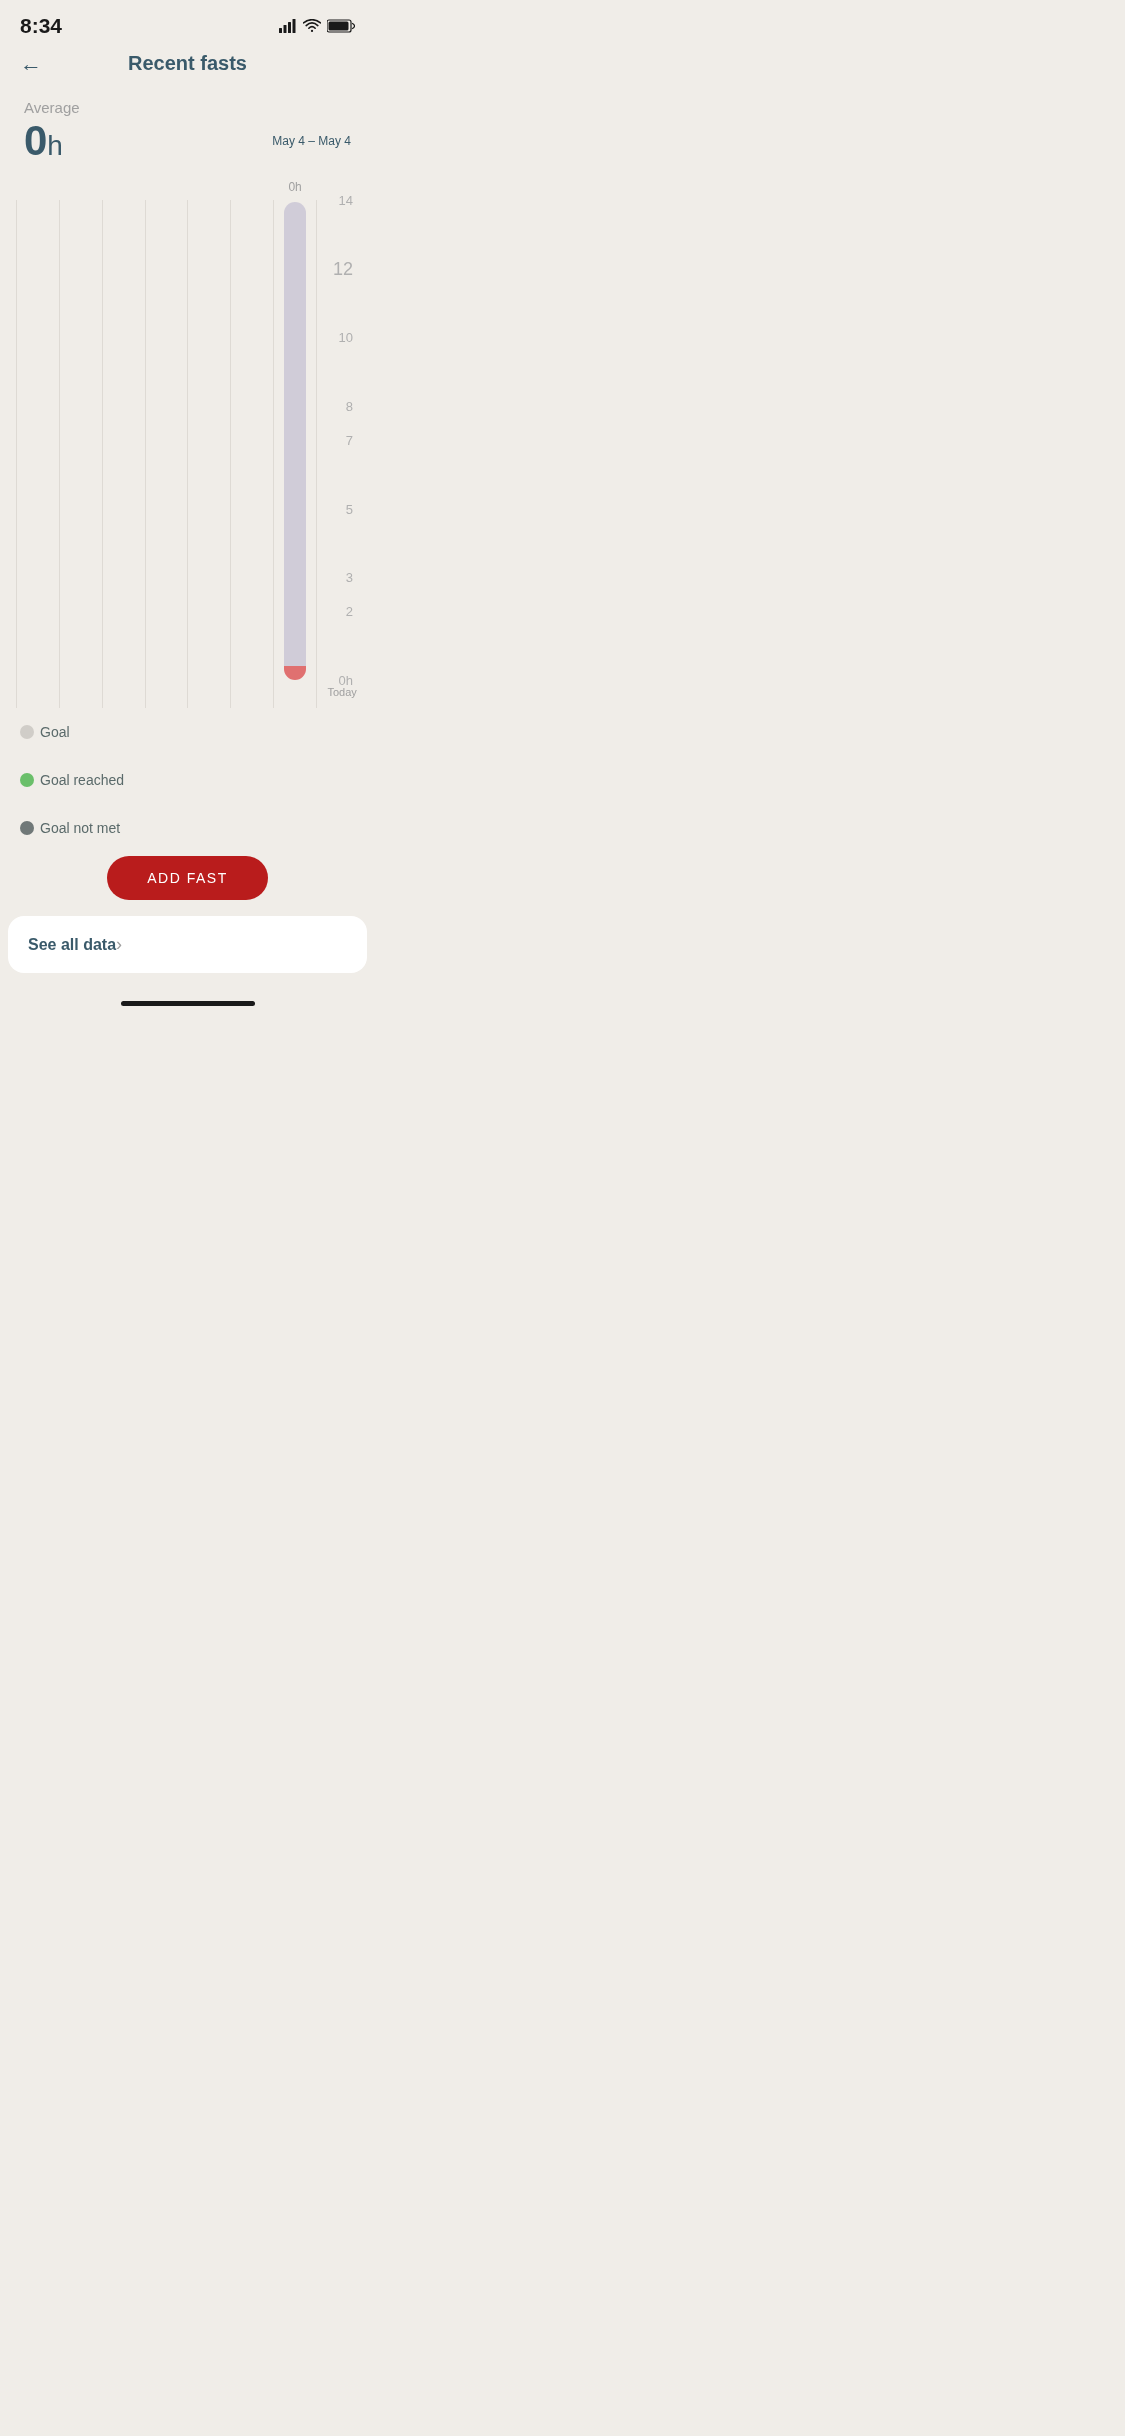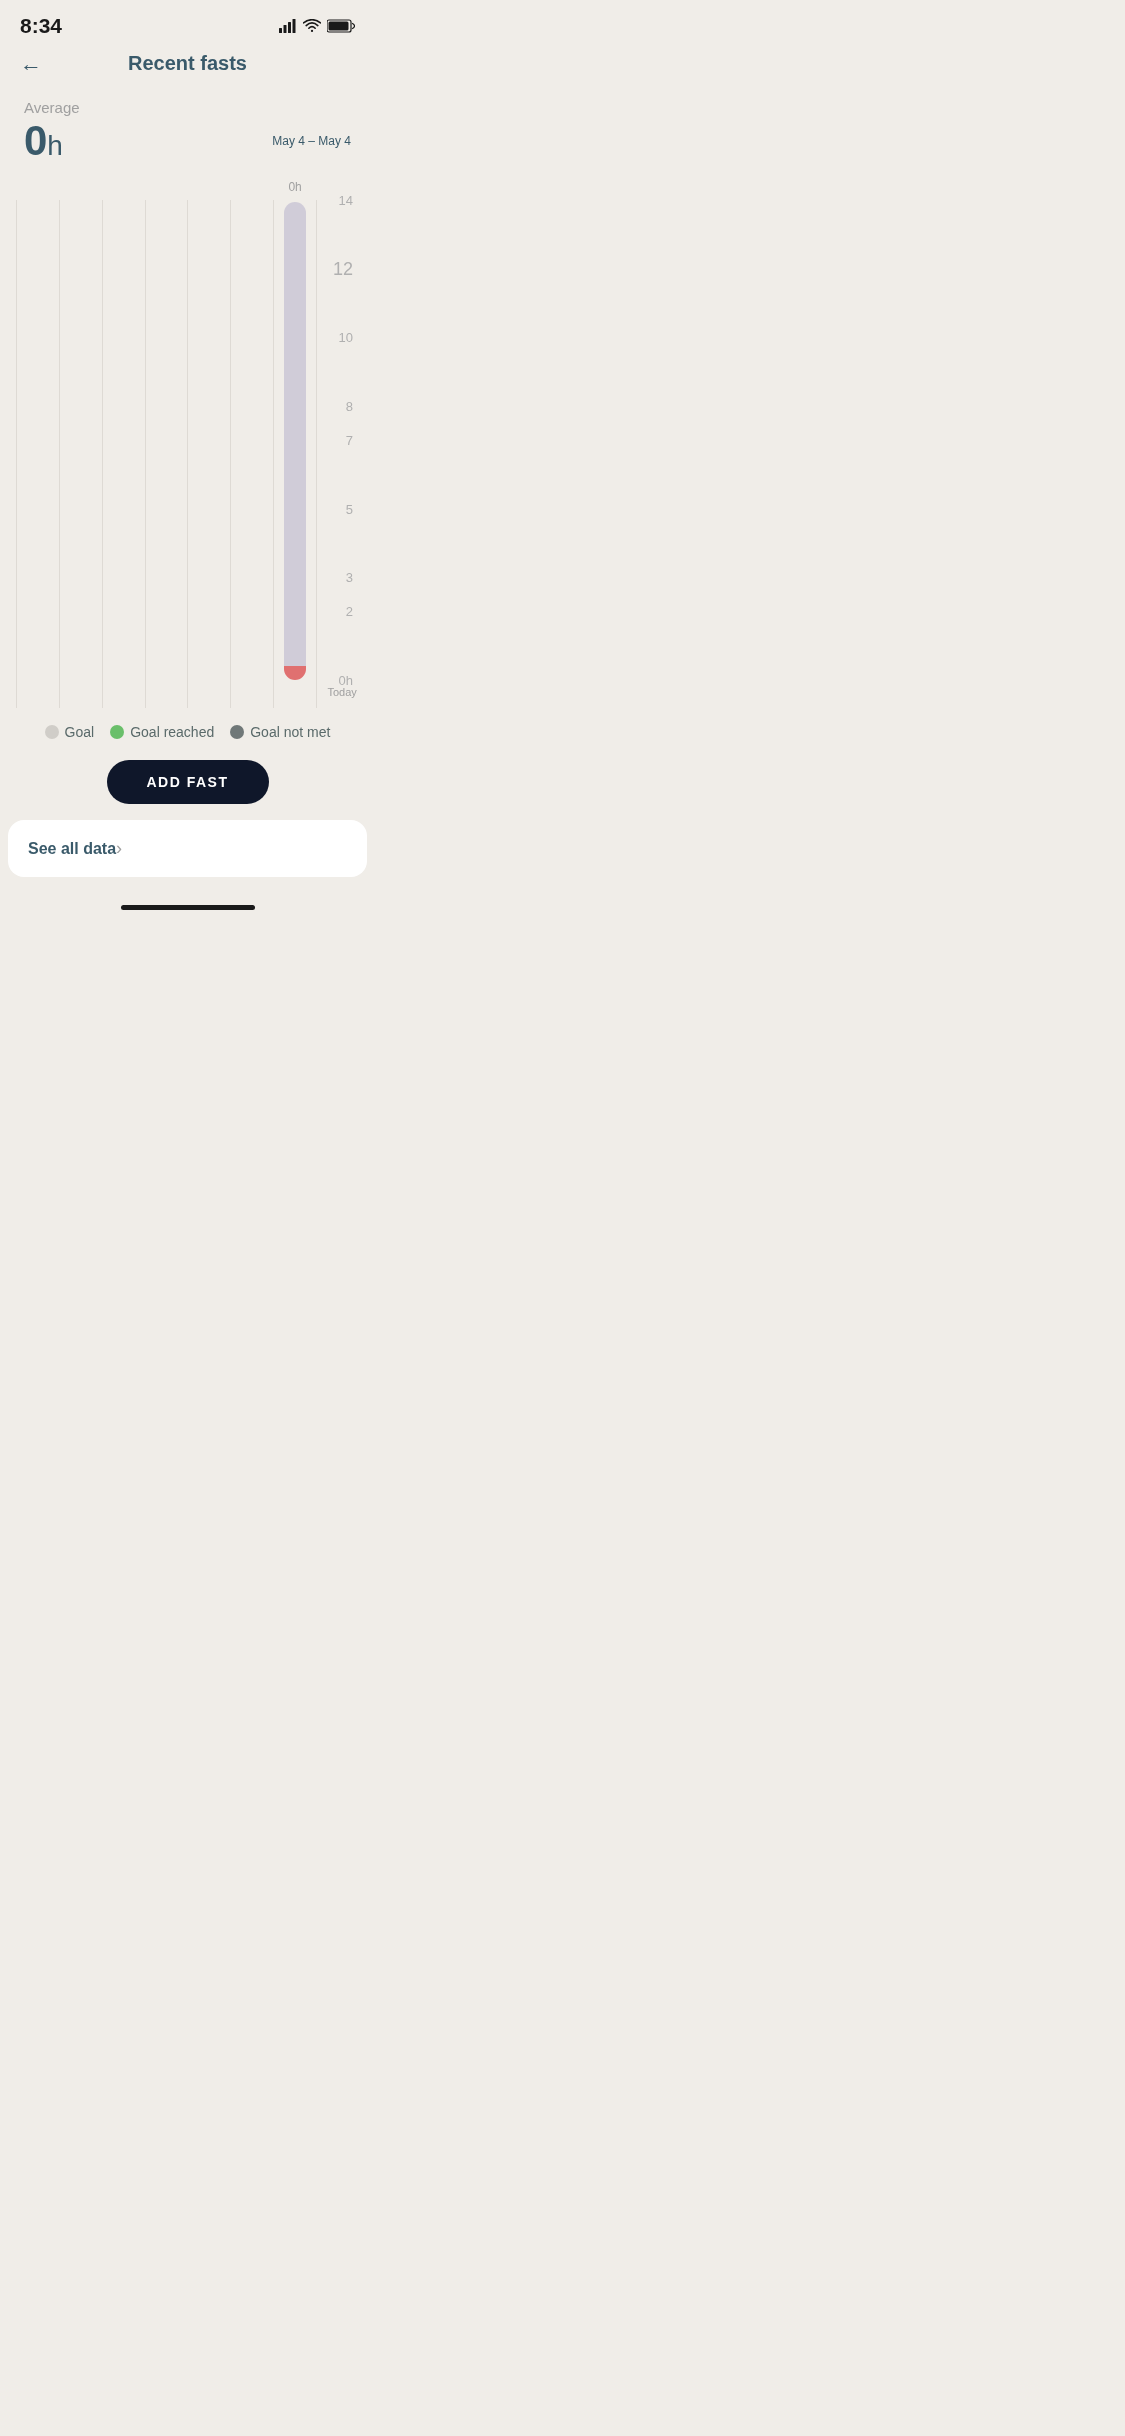--- a/index.html
+++ b/index.html
@@ -106,23 +106,24 @@
       background: #f0ede8;
       position: relative;
       height: 530px;
     }
 
     
     .legend {
       display: flex;
       justify-content: center;
       align-items: flex-start;
-      gap: 16px;
+      gap: 32px;
       padding: 16px 20px 8px;
       flex-wrap: wrap;
+      flex-direction: column;
     }
 
     .legend-item {
       display: flex;
       align-items: center;
       gap: 6px;
     }
 
     .legend-dot {
       width: 14px;
@@ -144,27 +145,27 @@
 
     .legend-text {
       font-size: 14px;
       color: #5a6a6a;
     }
 
     
     .add-fast-btn {
       display: block;
       margin: 12px auto 16px;
-      background: #0f172a;
+      background: #b91c1c;
       color: white;
       border: none;
       border-radius: 30px;
       padding: 14px 40px;
       font-size: 14px;
-      font-weight: 700;
+      font-weight: 400;
       letter-spacing: 1.5px;
       cursor: pointer;
       text-transform: uppercase;
     }
 
     
     .see-all-container {
       margin: 0 8px 20px;
       background: white;
       border-radius: 16px;

